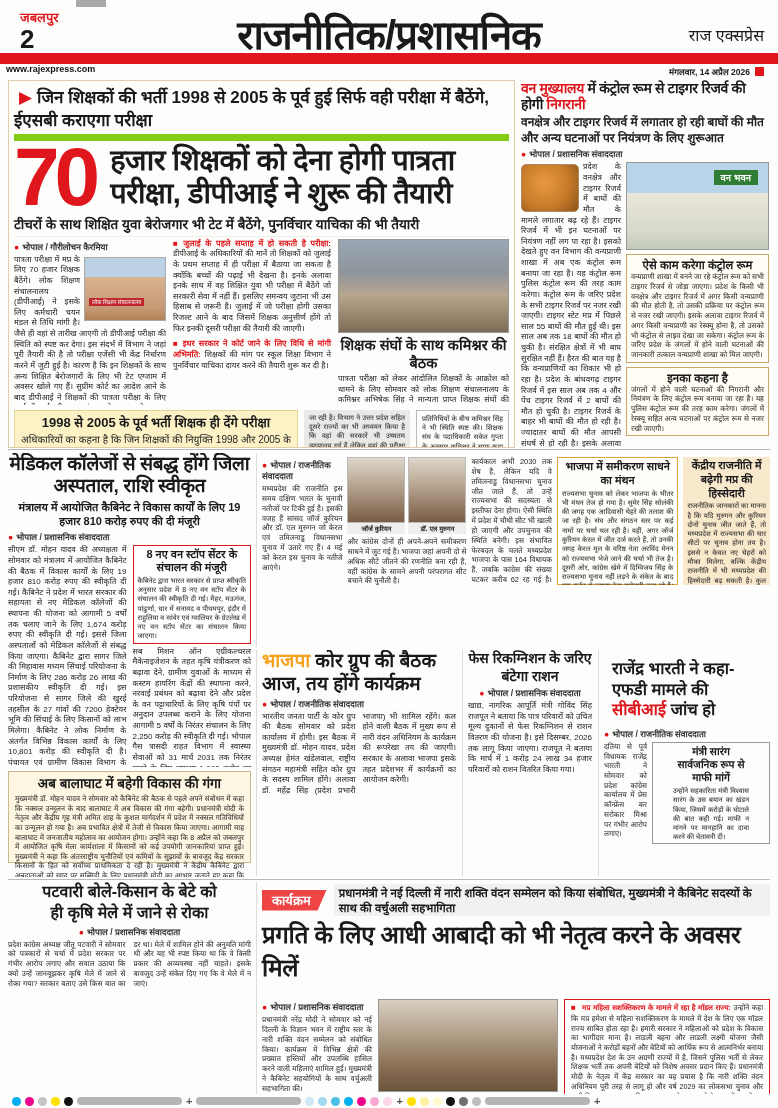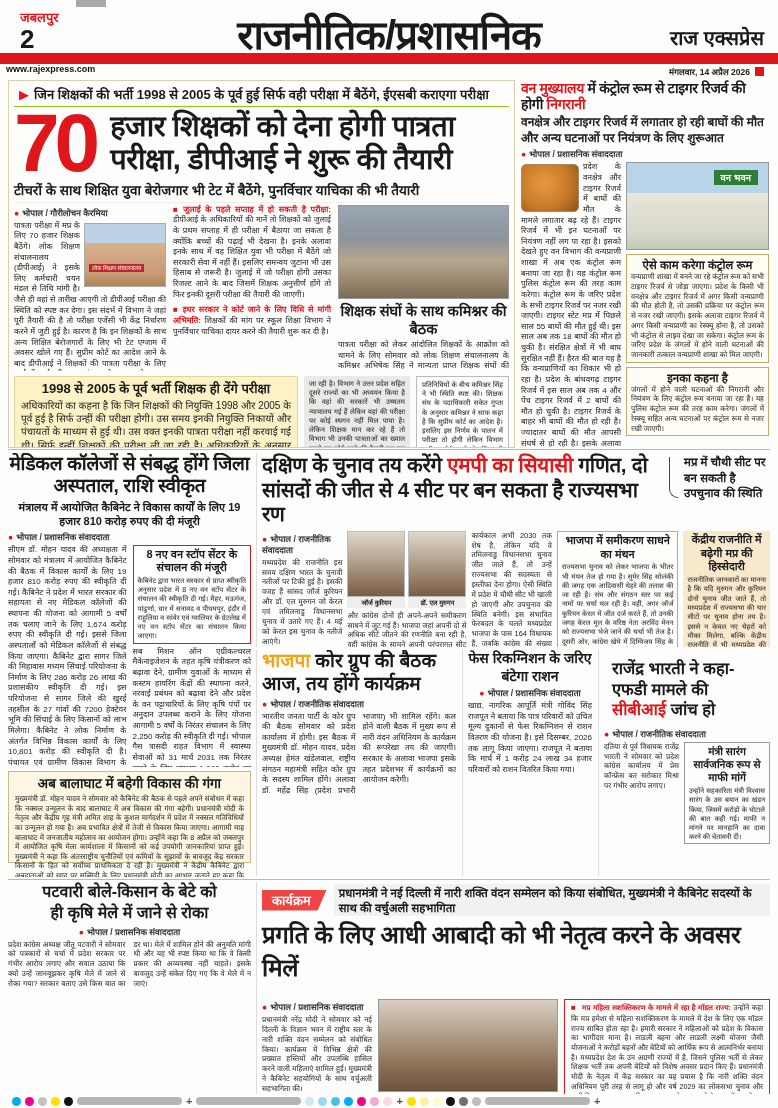--- a/index.html
+++ b/index.html
@@ -4,36 +4,36 @@
 <style>
   html,body{margin:0;padding:0;background:#8a8a8a;}
   .page{position:relative;width:778px;height:1108px;background:#fdfdfb;margin:0 auto;overflow:hidden;
         font-family:"Liberation Sans","DejaVu Sans",sans-serif;color:#1a1a1a;}
   .corner{position:absolute;left:76px;top:0;width:30px;height:7px;background:#a9a9a9;}
   
   .ed{position:absolute;left:20px;top:8px;}
   .ed-name{color:#e0161d;font-weight:800;font-size:13px;}
   .ed-no{font-size:26px;font-weight:800;line-height:1;}
   .section-title{position:absolute;left:0;right:0;top:6px;text-align:center;font-size:40px;font-weight:800;letter-spacing:-1px;}
-  .brand{position:absolute;right:14px;top:24px;font-size:20px;font-weight:700;}
+  .brand{position:absolute;right:14px;top:24px;font-size:16px;font-weight:400;}
   .redbar{position:absolute;left:0;top:53px;width:778px;height:11px;background:#e0161d;}
   .site{position:absolute;left:6px;top:64px;font-size:9px;font-weight:700;color:#111;}
   .dateline{position:absolute;right:14px;top:66px;font-size:8.5px;font-weight:700;display:flex;align-items:center;gap:5px;}
   .redsq{width:9px;height:9px;background:#e0161d;display:inline-block;}
   
   .bt{font-size:8px;line-height:1.33;text-align:justify;color:#222;}
   .byline{font-size:8.5px;font-weight:700;color:#333;margin:2px 0 3px;}
   .byline .dot{color:#e0161d;margin-right:3px;}
   .red{color:#e0161d;} .orange{color:#f5a31a;}
   section{box-sizing:border-box;overflow:hidden;}
   .ph{position:relative;background:#cfcfcf;border:1px solid #bbb;}
   .hrule{position:absolute;left:8px;width:762px;border-top:1px solid #b9b9b9;}
   
   .lead{position:absolute;left:8px;top:80px;width:507px;height:368px;border:1px solid #dccfa9;padding:2px 5px;}
-  .kicker{font-size:13px;font-weight:700;border-bottom:1px solid #84cc16;padding:2px 0 3px;}
+  .kicker{font-size:17px;font-weight:700;border-bottom:7px solid #84cc16;padding:2px 0 3px;}
   .kicker .arrow{color:#e0161d;margin:0 5px;}
   .lead-head{display:flex;gap:15px;align-items:flex-start;padding:3px 0 0;}
   .lead-num{color:#e0161d;font-size:82px;font-weight:800;line-height:.8;letter-spacing:-5px;}
   .lead-lines{font-size:29px;font-weight:800;line-height:1.15;letter-spacing:-.5px;}
   .lead-sub{font-size:13.5px;font-weight:700;padding:4px 0 3px;}
   .lead-cols{display:flex;gap:7px;height:166px;overflow:hidden;border-top:1px solid #eee;padding-top:2px;}
   .lc1{width:152px;} .lc2{width:158px;} .lc3{flex:1;}
   .ph-build{float:right;width:80px;height:62px;margin:2px 0 2px 4px;border:1px solid #aaa;
             background:linear-gradient(180deg,#bcd2e4 0%,#bcd2e4 30%,#d8b28e 30%,#c89a76 80%,#b08257 100%);}
   .build-sign{position:absolute;left:4px;bottom:14px;background:#c0272d;color:#fff;font-size:5.5px;padding:0 3px;white-space:nowrap;}
@@ -96,21 +96,21 @@
   .core{position:absolute;left:256px;top:650px;width:200px;height:226px;border-left:1px solid #ddd;padding-left:5px;}
   .core h2{margin:0;font-size:19px;font-weight:800;line-height:1.2;}
   .core .cols{column-count:2;column-gap:7px;height:150px;margin-top:2px;}
   .ration{position:absolute;left:462px;top:650px;width:130px;height:226px;border-left:1px solid #ddd;padding-left:5px;}
   .ration h2{margin:0;font-size:14px;font-weight:800;text-align:center;line-height:1.25;}
   .ration .byline{text-align:center;}
   .bharti{position:absolute;left:598px;top:650px;width:172px;height:226px;border-left:1px solid #ddd;padding-left:5px;}
   .bharti h2{margin:8px;font-size:16.5px;font-weight:800;line-height:1.25;}
   .b-row{display:flex;gap:5px;margin-top:2px;}
   .b-row .bt{font-size:7.3px;}
-  .b-box{width:76px;border:1px solid #999;padding:2px 4px;flex-shrink:0;}
+  .b-box{width:76px;border:1px solid #999;padding:2px 20px;flex-shrink:0;}
   .b-box h4{margin:0 0 2px;font-size:10.5px;text-align:center;line-height:1.25;}
   .b-box .bt{font-size:6.9px;}
   
   .patwari{position:absolute;left:8px;top:882px;width:243px;height:212px;}
   .patwari h2{margin:0 auto;width:178px;font-size:16px;font-weight:800;text-align:center;line-height:1.3;}
   .patwari .byline{text-align:center;}
   .patwari .cols{column-count:2;column-gap:8px;height:132px;}
   .patwari .bt{font-size:7.4px;}
   .nari{position:absolute;left:256px;top:882px;width:514px;height:212px;border-left:1px solid #ddd;padding-left:5px;}
   .n-top{display:flex;align-items:center;gap:7px;margin:2px 0 1px;}
@@ -243,25 +243,20 @@
         <div class="bt">सब मिशन ऑन एग्रीकल्चरल मैकेनाइजेशन के तहत कृषि यंत्रीकरण को बढ़ावा देने, ग्रामीण युवाओं के माध्यम से कस्टम हायरिंग केंद्रों की स्थापना करने, नरवाई प्रबंधन को बढ़ावा देने और प्रदेश के वन पट्टाधारियों के लिए कृषि पंपों पर अनुदान उपलब्ध कराने के लिए योजना आगामी 5 वर्षों के निरंतर संचालन के लिए 2,250 करोड़ की स्वीकृति दी गई। भोपाल गैस त्रासदी राहत विभाग में स्वास्थ्य सेवाओं को 31 मार्च 2031 तक निरंतर रखने के लिए लगभग 1,005 करोड़ का अनुमोदन किया गया। कैबिनेट ने बेटी बचाओ-बेटी पढ़ाओ एवं महिला हेल्पलाइन-181 के 2030-31 की अवधि तक संचालन के लिए 240 करोड़ 42 लाख की मंजूरी दी है।</div>
       </div>
     </div>
     <div class="balaghat">
       <h4>अब बालाघाट में बहेगी विकास की गंगा</h4>
       <div class="bt">मुख्यमंत्री डॉ. मोहन यादव ने सोमवार को कैबिनेट की बैठक से पहले अपने संबोधन में कहा कि नक्सल उन्मूलन के बाद बालाघाट में अब विकास की गंगा बहेगी। प्रधानमंत्री मोदी के नेतृत्व और केंद्रीय गृह मंत्री अमित शाह के कुशल मार्गदर्शन में प्रदेश में नक्सल गतिविधियों का उन्मूलन हो गया है। अब प्रभावित क्षेत्रों में तेजी से विकास किया जाएगा। आगामी माह बालाघाट में जनजातीय महोत्सव का आयोजन होगा। उन्होंने कहा कि 8 अप्रैल को जबलपुर में आयोजित कृषि मेला कार्यशाला में किसानों को कई उपयोगी जानकारियां प्राप्त हुईं। मुख्यमंत्री ने कहा कि अंतरराष्ट्रीय चुनौतियों एवं कमियों के सुझावों के बावजूद केंद्र सरकार किसानों के हित को सर्वोच्च प्राथमिकता दे रही है। मुख्यमंत्री ने केंद्रीय कैबिनेट द्वारा अन्नदाताओं को खाद पर सब्सिडी के लिए प्रधानमंत्री मोदी का आभार जताते हुए कहा कि खरीफ सीजन 2026 में इससे किसान प्रदेश भर से लाभान्वित होंगे।</div>
     </div>
   </section>
 
   <section class="rajya">
-    <div class="r-headrow">
-      <div class="r-h"><span>दक्षिण के चुनाव तय करेंगे </span><span class="red">एमपी का सियासी</span><span> गणित, दो सांसदों की जीत से 4 सीट पर बन सकता है राज्यसभा रण</span></div>
-      <div class="r-brace"></div>
-      <div class="r-side">मप्र में चौथी सीट पर बन सकती है उपचुनाव की स्थिति</div>
-    </div>
     <div class="r-body">
       <div class="r-c1">
         <div class="byline"><span class="dot">●</span><span>भोपाल / राजनीतिक संवाददाता</span></div>
         <div class="bt">मध्यप्रदेश की राजनीति इस समय दक्षिण भारत के चुनावी नतीजों पर टिकी हुई है। इसकी वजह हैं सांसद जॉर्ज कुरियन और डॉ. एल मुरुगन जो केरल एवं तमिलनाडु विधानसभा चुनाव में उतारे गए हैं। 4 मई को केरल इस चुनाव के नतीजे आएंगे।</div>
       </div>
       <div class="r-pho">
         <div class="portraits">
           <div class="portrait">
             <div class="ph"></div>
             <div class="cap">जॉर्ज कुरियन</div>

